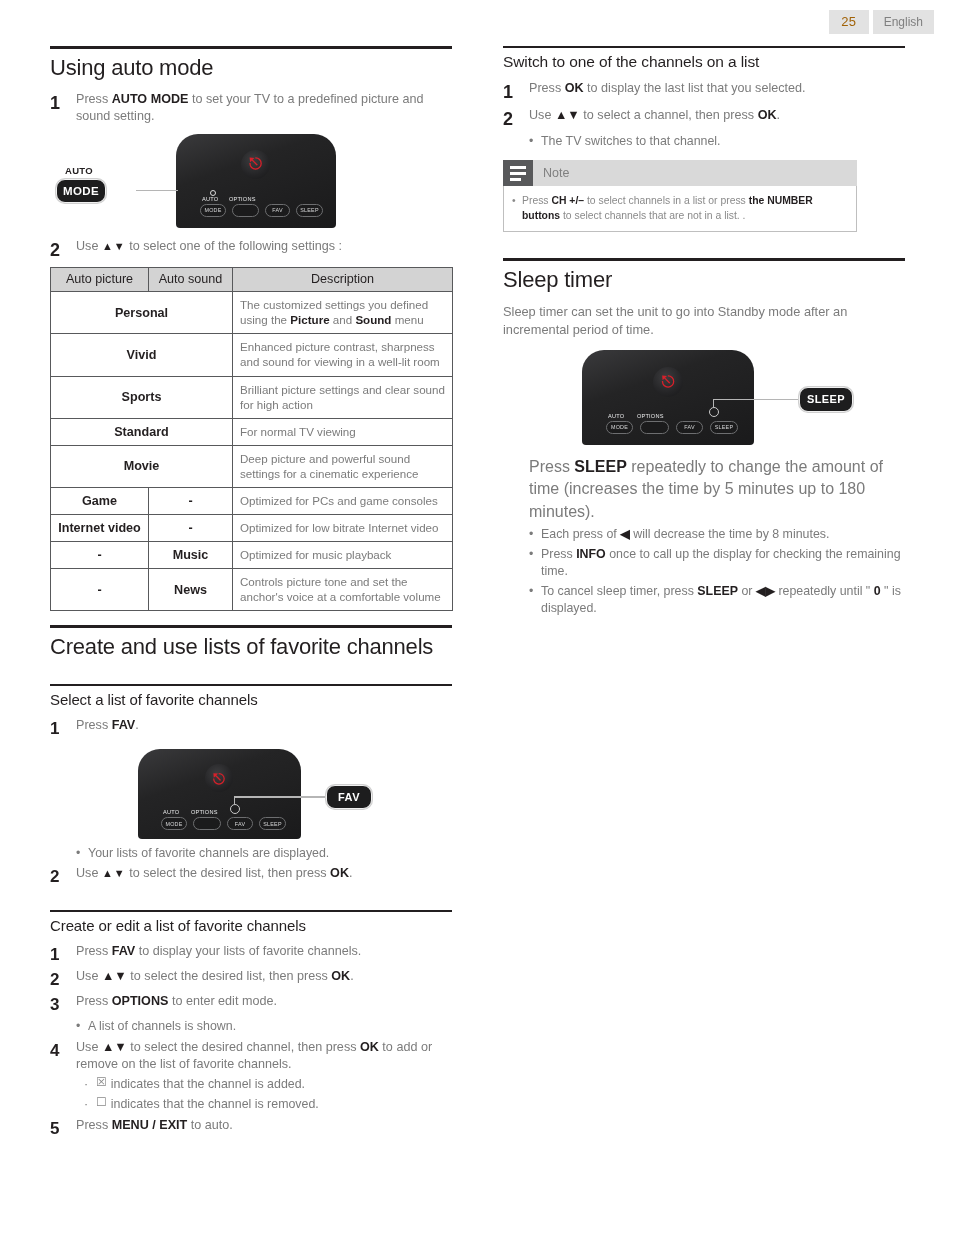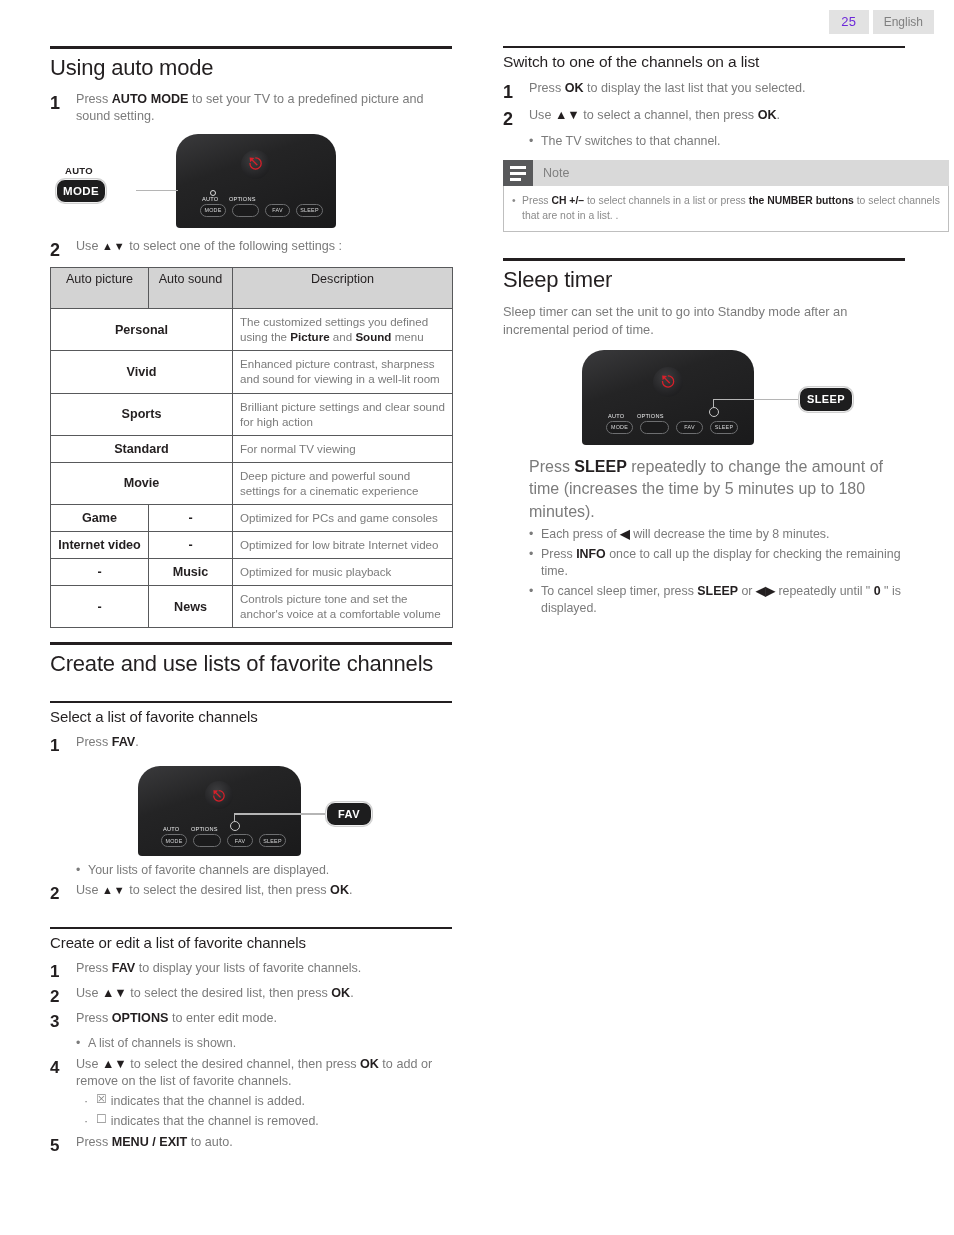--- a/index.html
+++ b/index.html
@@ -22,21 +22,21 @@
   
   .pg-header {
     position: absolute;
     top: 10px; right: 20px;
     display: flex;
     align-items: stretch;
     gap: 4px;
   }
   .pg-num {
     background: #e2e2e2;
-    color: #6d28d9;
+    color: #a16207;
     font-size: 13px;
     padding: 4px 10px 5px;
     min-width: 20px;
     text-align: center;
     letter-spacing: .2px;
   }
   .pg-lang {
     background: #e2e2e2;
     color: #808080;
     font-size: 12px;
@@ -149,41 +149,41 @@
   table.settings td, table.settings th {
     border: 1px solid #58595b;
     vertical-align: middle;
   }
   table.settings thead th {
     background: #d3d3d3;
     color: #231f20;
     font-weight: 400;
     font-size: 12.6px;
     text-align: center;
-    padding: 4px 2px 22px;
+    padding: 4px 2px 5px;
   }
   td.name {
     text-align: center;
     color: #231f20;
     font-size: 12.6px;
     font-weight: 700;
     padding: 6px 3px;
   }
   td.desc {
     color: #7b7b7b;
     font-size: 11.6px;
     line-height: 1.3;
     padding: 5px 6px 6px 7px;
   }
   .c1 { width: 98px; }
   .c2 { width: 84px; }
   .c3 { width: 220px; }
 
   
-  .note-wrap { margin: 10px 0 0 0; width: 446px; }
+  .note-wrap { margin: 10px 0 0 0; width: 354px; }
   .note-head {
     background: #d9d9d9;
     height: 26px;
     display: flex;
     align-items: center;
   }
   .note-icon {
     width: 30px; height: 26px;
     background: #58595b;
     display: flex;

